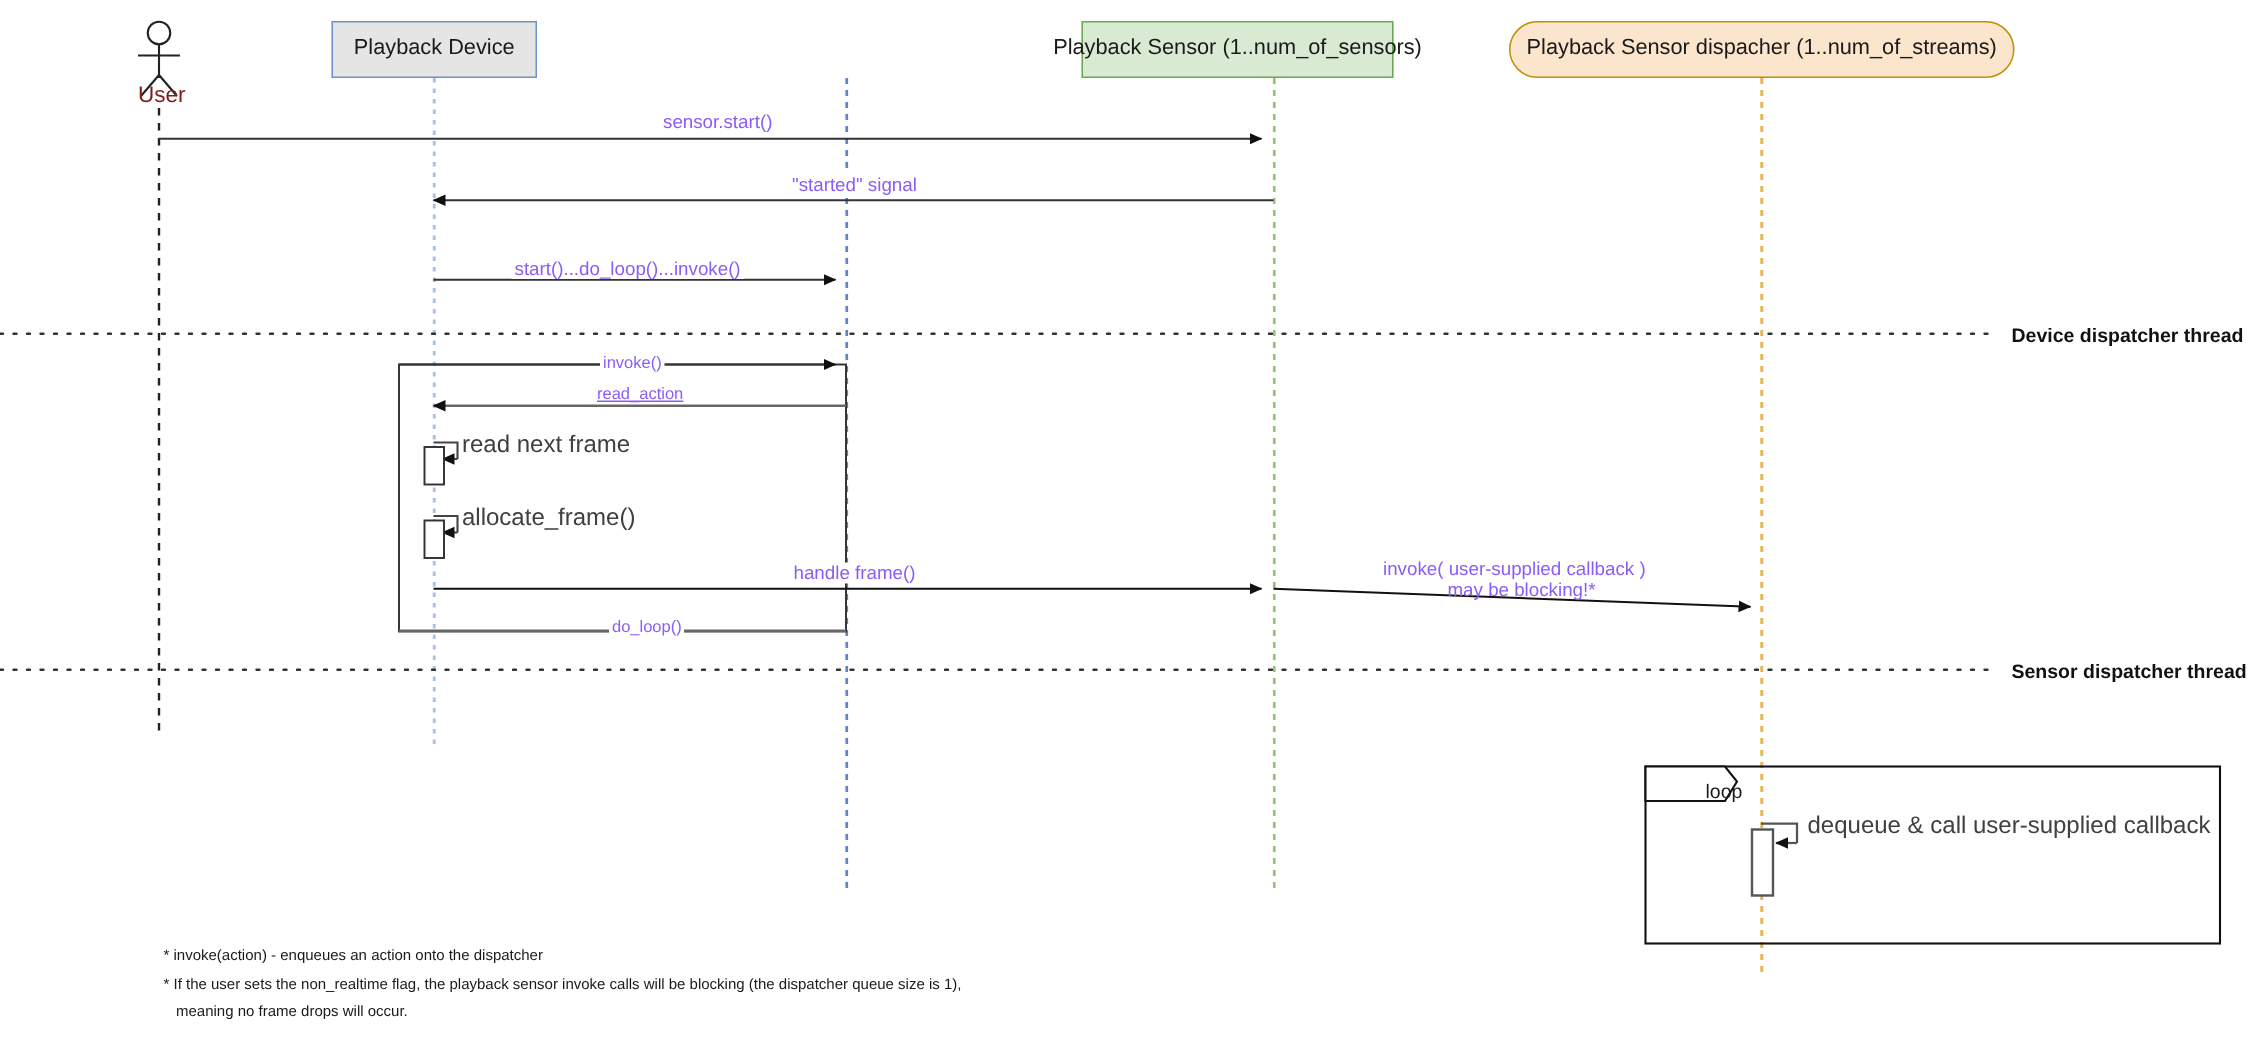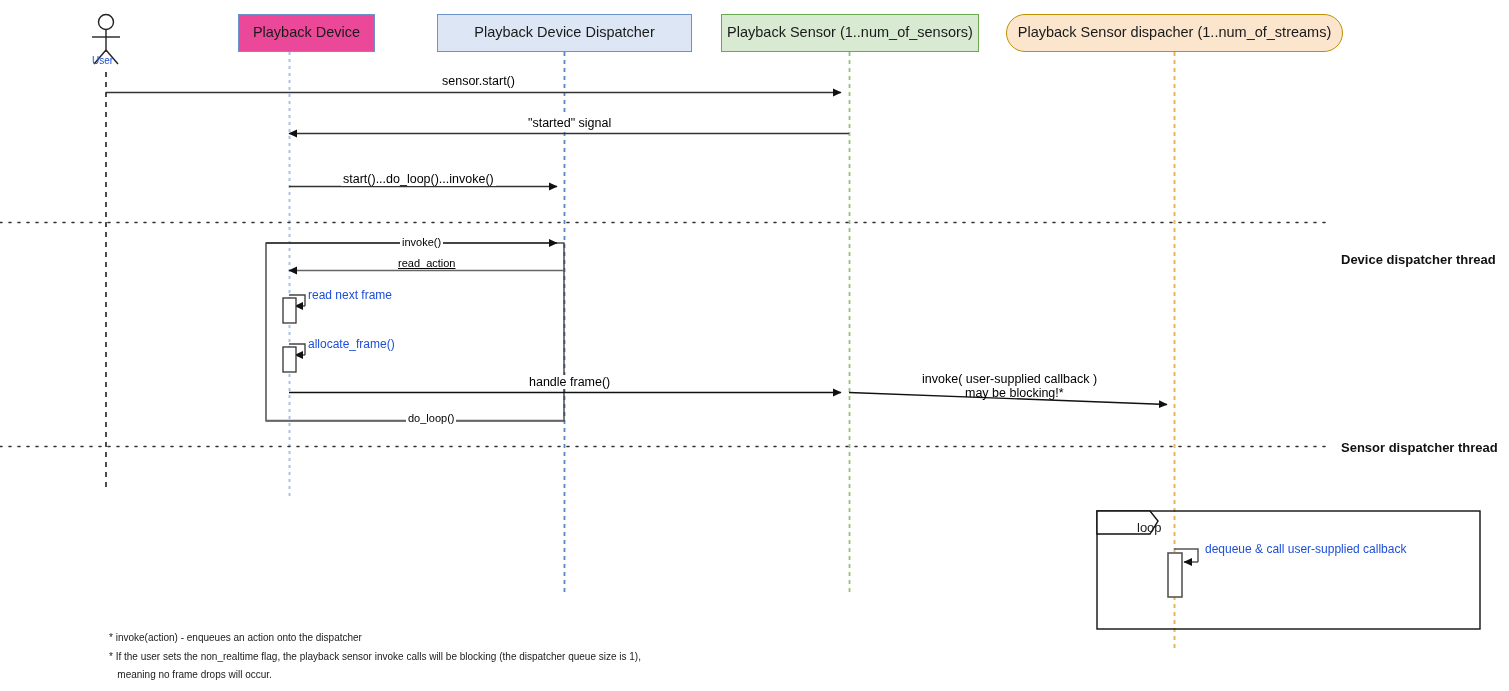--- a/index.html
+++ b/index.html
@@ -34,48 +34,48 @@
     font-size: 14.5px;
     line-height: 1.2;
     border-width: 1px;
     border-style: solid;
     text-align: center;
     white-space: nowrap;
   }
   .msg-label {
     position: absolute;
     font-size: 12.5px;
-    color: #000000;
+    color: #8b5cf6;
     white-space: nowrap;
     background: #ffffff;
     padding: 0 2px;
   }
   .msg-label.small {
     font-size: 11px;
   }
   .msg-label.noback {
     background: transparent;
   }
   .self-label {
     position: absolute;
-    font-size: 12px;
-    color: #1d4ed8;
+    font-size: 16px;
+    color: #404040;
     white-space: nowrap;
   }
   .thread-label {
     position: absolute;
     font-size: 13px;
     font-weight: bold;
     color: #111111;
     white-space: nowrap;
   }
   .actor-label {
     position: absolute;
-    font-size: 10px;
-    color: #1d4ed8;
+    font-size: 15px;
+    color: #7f1d1d;
     white-space: nowrap;
   }
   .frag-label {
     position: absolute;
     font-size: 13px;
     color: #1a1a1a;
     white-space: nowrap;
     padding-left: 25px;
   }
   .footnote {
@@ -172,29 +172,26 @@
 
     <g>
       <path d="M1174,549 L1198,549 L1198,562" fill="none" stroke="#555555" stroke-width="1.5"></path>
       <line x1="1198" y1="562" x2="1184" y2="562" stroke="#555555" stroke-width="1.5" marker-end="url(#arrow-dark)"></line>
       <rect x="1168" y="553" width="14" height="44" fill="#ffffff" stroke="#555555" stroke-width="1.6"></rect>
     </g>
   </svg>
 
   <div class="actor-label" style="left:92px; top:55px;">User</div>
 
-  <div class="participant-box" style="left:221px; top:14px; width:137px; height:38px; background:#ec4899; border-color:#6b92c9;margin-left:17px;">
+  <div class="participant-box" style="left:221px; top:14px; width:137px; height:38px; background:#e5e5e5; border-color:#6b92c9;">
     <span>Playback Device</span>
   </div>
 
-  <div class="participant-box" style="left:437px; top:14px; width:255px; height:38px; background:#dce6f5; border-color:#6b92c9;">
-    <span>Playback Device Dispatcher</span>
-  </div>
-
-  <div class="participant-box" style="left:721px; top:14px; width:258px; height:38px; background:#d9ead3; border-color:#6aa84f;">
+
+  <div class="participant-box" style="left:721px; top:14px; width:208px; height:38px; background:#d9ead3; border-color:#6aa84f;">
     <span>Playback Sensor (1..num_of_sensors)</span>
   </div>
 
   <div class="participant-box" style="left:1006px; top:14px; width:337px; height:38px; background:#fce5cd; border-color:#bf9000;border-radius:19px;">
     <span>Playback Sensor dispacher (1..num_of_streams)</span>
   </div>
 
   <div class="msg-label" style="left:440px; top:74px;">sensor.start()</div>
 
   <div class="msg-label" style="left:526px; top:116px;">"started" signal</div>
@@ -212,21 +209,21 @@
   <div class="msg-label" style="left:527px; top:375px;">handle frame()</div>
 
   <div class="msg-label noback" style="left:920px; top:372px;">invoke( user-supplied callback )</div>
 
   <div class="msg-label noback" style="left:963px; top:386px;">may be blocking!*</div>
 
   <div class="msg-label small" style="left:406px; top:412px;">do_loop()</div>
 
   <div class="self-label" style="left:1205px; top:542px;">dequeue &amp; call user-supplied callback</div>
 
-  <div class="thread-label" style="left:1341px; top:216px;margin-top:36px;">Device dispatcher thread</div>
+  <div class="thread-label" style="left:1341px; top:216px;">Device dispatcher thread</div>
 
   <div class="thread-label" style="left:1341px; top:440px;">Sensor dispatcher thread</div>
 
   <div class="frag-label" style="left:1112px; top:520px;">loop</div>
 
   <div class="footnote" style="left:109px; top:628px;">* invoke(action) - enqueues an action onto the dispatcher</div>
   <div class="footnote" style="left:109px; top:647px;">* If the user sets the non_realtime flag, the playback sensor invoke calls will be blocking (the dispatcher queue size is 1),</div>
   <div class="footnote" style="left:109px; top:665px;">   meaning no frame drops will occur.</div>
 
 </div>

